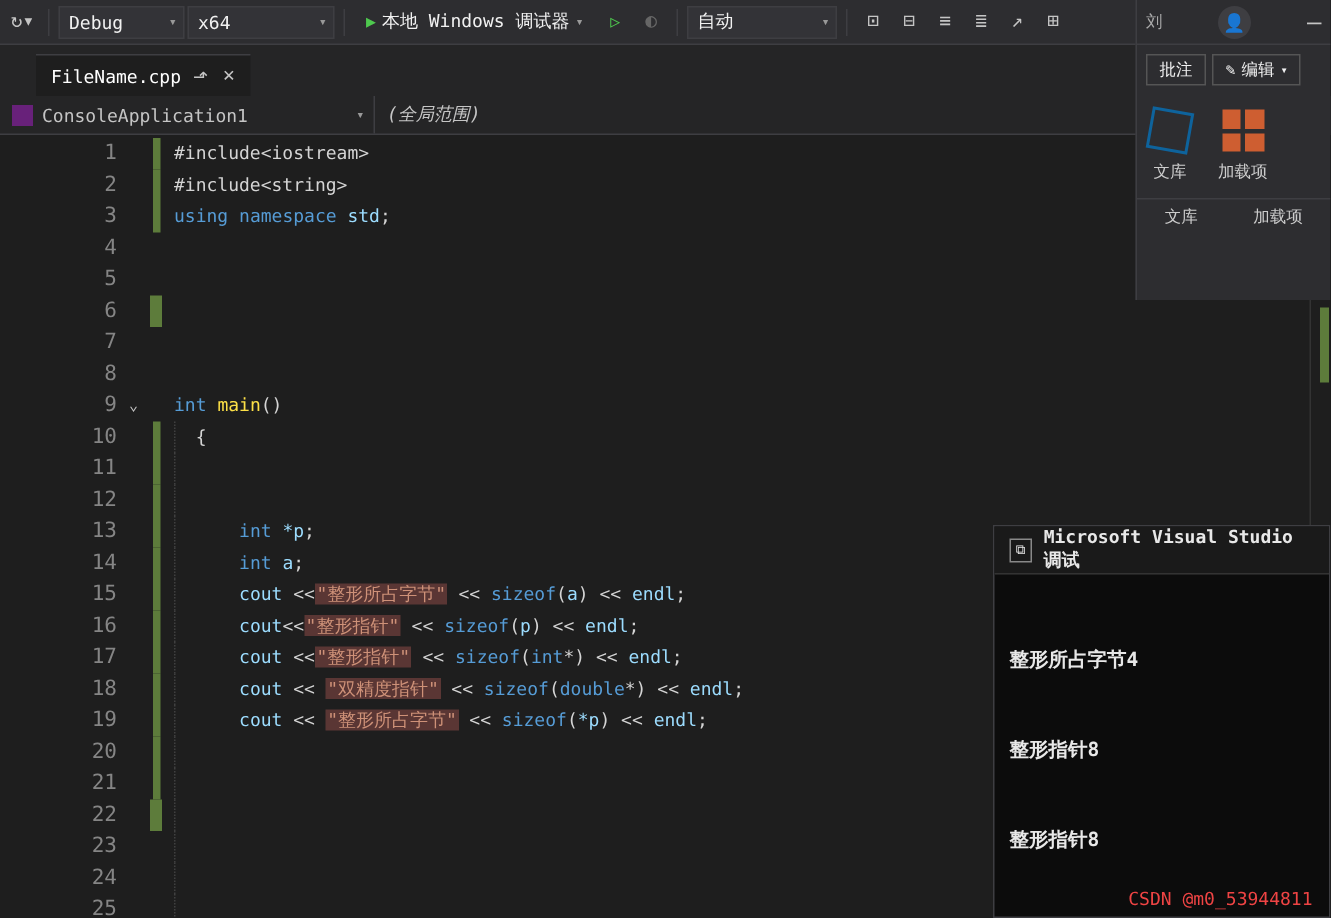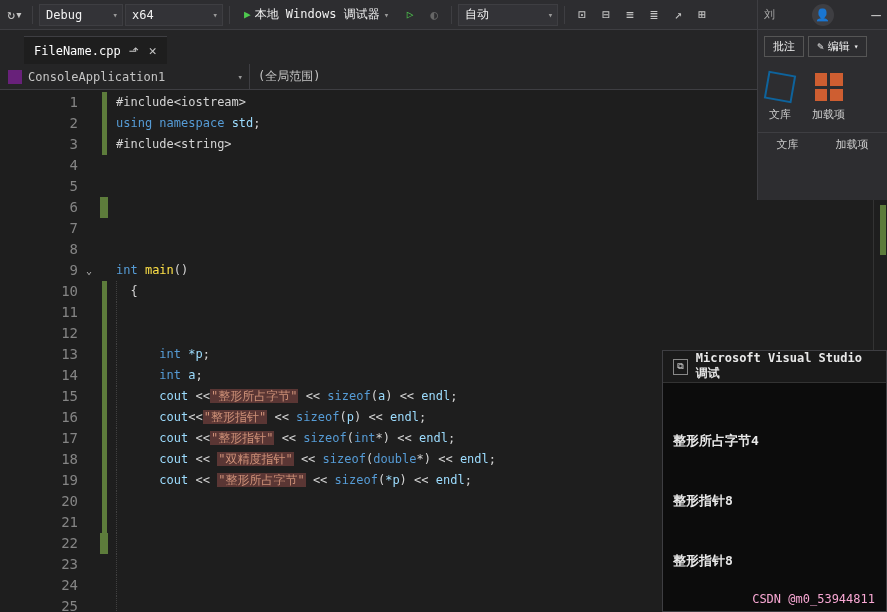--- a/index.html
+++ b/index.html
@@ -12,21 +12,21 @@
 .run-btn { display: flex; align-items: center; gap: 4px; padding: 0 8px; height: 22px; cursor: pointer; color: #f1f1f1; font-size: 12px; }
 .play { color: #4ec94e; font-size: 11px; }
 .play-outline { color: #4ec94e; font-size: 11px; }
 .tab-row { height: 34px; background: #252526; display: flex; align-items: flex-end; padding-left: 24px; position: relative; }
 .file-tab { background: #1e1e1e; color: #fff; padding: 6px 8px 6px 10px; display: flex; align-items: center; gap: 8px; font-size: 12px; border-top: 1px solid #3e3e42; }
 .pin { color: #c5c5c5; font-size: 12px; cursor: pointer; }
 .close-x { color: #c5c5c5; font-size: 13px; cursor: pointer; padding: 0 2px; }
 .gear-right { position: absolute; right: 8px; top: 8px; color: #c5c5c5; cursor: pointer; }
 .nav-bar { height: 26px; background: #252526; display: flex; border-bottom: 1px solid #3e3e42; }
 .nav-combo { flex: 0 0 250px; border-right: 1px solid #3e3e42; display: flex; align-items: center; padding: 0 8px; font-size: 12px; color: #c5c5c5; position: relative; cursor: pointer; }
-.nav-combo.wide { flex: 1; }
+.nav-combo.wide { flex: 1; font-style: italic; }
 .nav-combo::after { content: "▾"; position: absolute; right: 6px; color: #999; font-size: 9px; }
 .proj-icon { width: 14px; height: 14px; background: #68217a; margin-right: 6px; display: inline-block; }
 .editor-area { display: flex; height: 520px; background: #1e1e1e; position: relative; }
 .gutter { width: 98px; background: #1e1e1e; text-align: right; padding-right: 20px; color: #858585; font-size: 14px; line-height: 21px; padding-top: 2px; user-select: none; position: relative; }
 .gutter .ln { height: 21px; position: relative; }
 .fold-caret { position: absolute; right: -14px; color: #c5c5c5; font-size: 10px; cursor: pointer; }
 .code { flex: 1; font-size: 12px; line-height: 21px; padding-top: 2px; padding-left: 18px; position: relative; }
 .code-line { height: 21px; white-space: pre; position: relative; }
 .change-bar { position: absolute; left: -14px; top: 0; width: 5px; height: 100%; background: #5d7c3b; }
 .change-bar.thick { width: 8px; left: -16px; }
@@ -50,21 +50,21 @@
 .rp-item { display: flex; flex-direction: column; align-items: center; gap: 6px; font-size: 11px; cursor: pointer; }
 .rp-icon1 { width: 28px; height: 28px; border: 2px solid #0e639c; transform: rotate(10deg); }
 .rp-icon2 { width: 28px; height: 28px; display: grid; grid-template: 1fr 1fr / 1fr 1fr; gap: 3px; }
 .rp-icon2 span { background: #ce5e31; }
 .rp-labels { display: flex; justify-content: space-around; padding: 4px 0; font-size: 11px; border-top: 1px solid #3e3e42; }
 .console { position: absolute; right: 0; bottom: 0; width: 225px; height: 262px; background: #0c0c0c; border: 1px solid #3e3e42; color: #e8e8e8; font-size: 13px; }
 .console-title { height: 32px; background: #1a1a1a; display: flex; align-items: center; padding: 0 10px; gap: 8px; border-bottom: 1px solid #333; }
 .console-title-icon { width: 16px; height: 16px; border: 1px solid #888; display: flex; align-items: center; justify-content: center; font-size: 9px; }
 .console-body { padding: 8px 10px; line-height: 20px; white-space: pre-wrap; font-size: 13px; }
 .console-body .out-line { height: 20px; font-weight: bold; }
-.watermark { position: absolute; right: 12px; bottom: 6px; color: #f9a8d4; font-size: 12px; margin-top: 32px; }
+.watermark { position: absolute; right: 12px; bottom: 6px; color: #ef4444; font-size: 12px; margin-top: 32px; }
 .minimize { color: #c5c5c5; cursor: pointer; font-size: 16px; }
 </style>
 </head>
 <body>
 
 <div class="toolbar">
   <div class="tb-icon">↻▾</div>
   <div class="tb-sep"></div>
   <div class="combo" style="width:84px">Debug</div>
   <div class="combo" style="width:98px">x64</div>
@@ -132,22 +132,22 @@
       <div class="ln">19</div>
       <div class="ln">20</div>
       <div class="ln">21</div>
       <div class="ln">22</div>
       <div class="ln">23</div>
       <div class="ln">24</div>
       <div class="ln">25</div>
   </div>
   <div class="code">
     <div class="code-line"><span class="change-bar"></span><span class="punct">#include&lt;iostream&gt;</span></div>
+    <div class="code-line"><span class="change-bar"></span><span class="punct">#include&lt;string&gt;</span></div>
     <div class="code-line"><span class="change-bar"></span><span class="kw">using</span> <span class="kw">namespace</span> <span class="ident">std</span><span class="punct">;</span></div>
-    <div class="code-line"><span class="change-bar"></span><span class="punct">#include&lt;string&gt;</span></div>
     <div class="code-line"></div>
     <div class="code-line"></div>
     <div class="code-line"><span class="change-bar thick"></span></div>
     <div class="code-line"></div>
     <div class="code-line"></div>
     <div class="code-line"><span class="type">int</span> <span class="func">main</span><span class="punct">()</span></div>
     <div class="code-line"><span class="change-bar"></span><span class="indent-guide" style="left:0px"></span>  <span class="punct">{</span></div>
     <div class="code-line"><span class="change-bar"></span><span class="indent-guide" style="left:0px"></span></div>
     <div class="code-line"><span class="change-bar"></span><span class="indent-guide" style="left:0px"></span></div>
     <div class="code-line"><span class="change-bar"></span><span class="indent-guide" style="left:0px"></span>      <span class="type">int</span> <span class="ident">*p</span><span class="punct">;</span></div>

